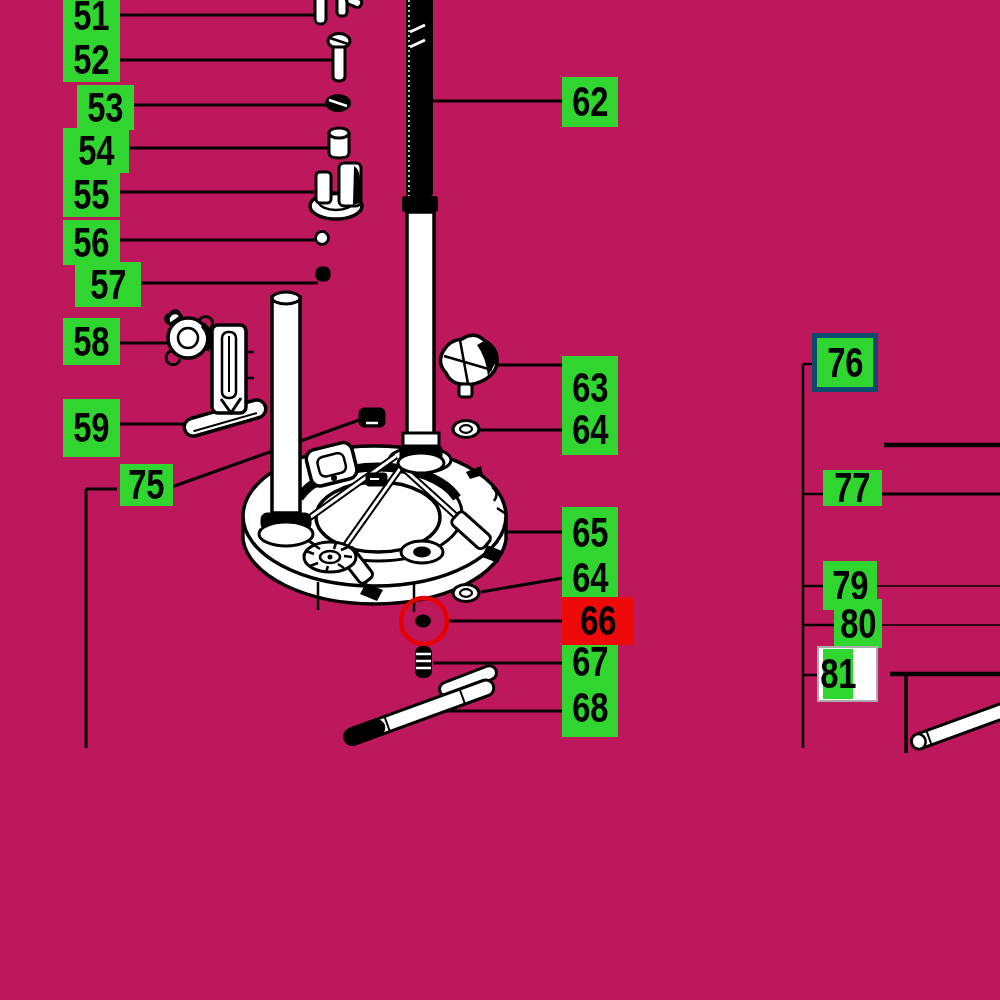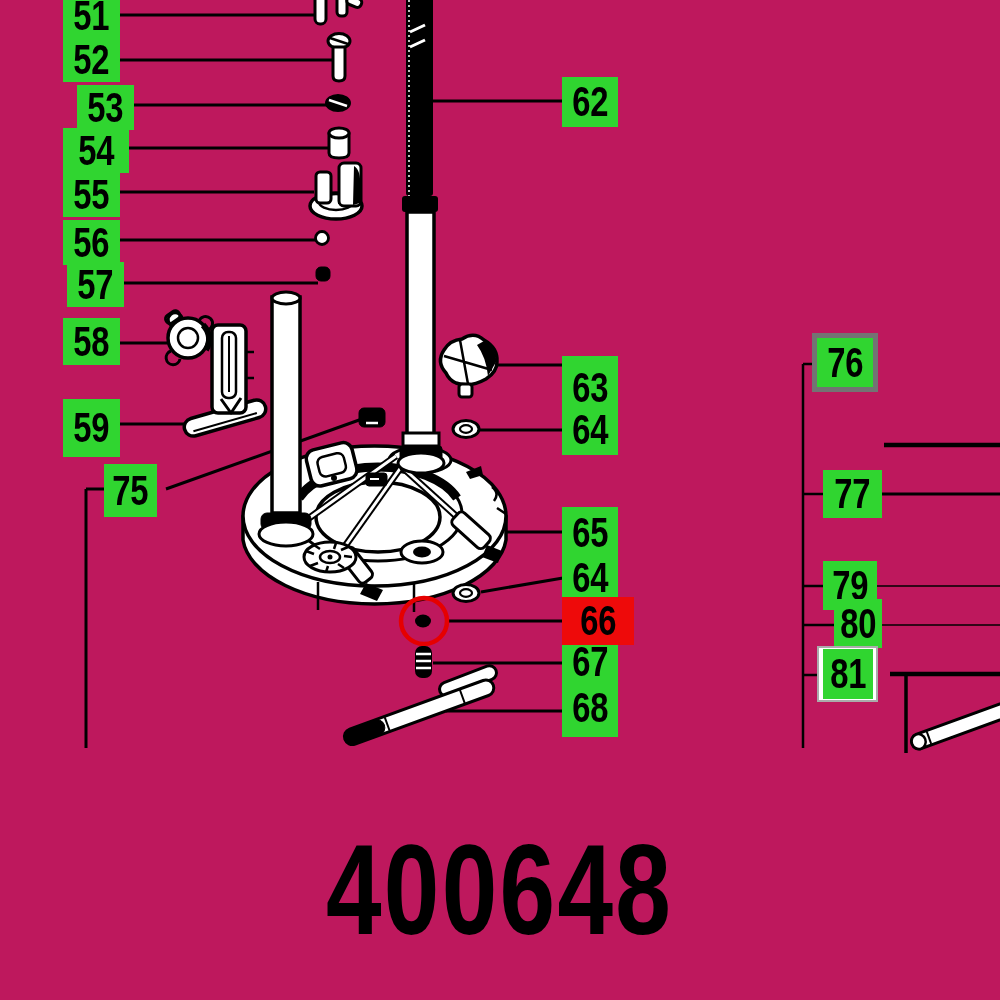--- a/index.html
+++ b/index.html
@@ -4,21 +4,21 @@
 <style>
   html,body{margin:0;padding:0;background:#fff;overflow:hidden;}
   body{width:1000px;height:1000px;font-family:"Liberation Sans",sans-serif;}
   .canvas{position:relative;width:1000px;height:1000px;background:#be185d;overflow:hidden;}
   svg.art{position:absolute;left:0;top:0;width:1000px;height:1000px;}
   .co{position:absolute;display:flex;align-items:center;justify-content:center;
       background:var(--callout-green,#30d530);overflow:visible;box-sizing:border-box;}
   .co .t{font-weight:bold;font-size:42px;line-height:1;color:#000;
          display:inline-block;transform:scaleX(0.78);white-space:nowrap;}
   .co.red{background:var(--callout-red,#ee0a0a);}
-  .co.framed{border:5px solid #737373;}
+  .co.framed{border:5px solid #0c4a6e;}
   .outline-box{position:absolute;background:#fff;border:2px solid #ababab;box-sizing:border-box;}
   .outline-box .co{left:4px;top:1px;}
   .big-num{position:absolute;left:0;right:0;top:826px;text-align:center;}
   .big-num .t{display:inline-block;font-weight:bold;font-size:128px;line-height:1;
               color:#000;transform:scaleX(0.78);letter-spacing:3px;}
 </style>
 </head>
 <body>
 
 <div class="canvas">
@@ -214,30 +214,30 @@
     </div>
   <div class="co" style="left:63px;top:128px;width:66px;height:45px">
       <span class="t">54</span>
     </div>
   <div class="co" style="left:63px;top:172px;width:57px;height:45px">
       <span class="t">55</span>
     </div>
   <div class="co" style="left:63px;top:220px;width:57px;height:45px">
       <span class="t">56</span>
     </div>
-  <div class="co" style="left:67px;top:262px;width:57px;height:45px">
+  <div class="co" style="left:75px;top:262px;width:66px;height:45px">
       <span class="t">57</span>
     </div>
   <div class="co" style="left:63px;top:318px;width:57px;height:47px">
       <span class="t">58</span>
     </div>
   <div class="co" style="left:63px;top:399px;width:57px;height:58px">
       <span class="t">59</span>
     </div>
-  <div class="co" style="left:104px;top:464px;width:53px;height:53px">
+  <div class="co" style="left:120px;top:464px;width:53px;height:42px">
       <span class="t">75</span>
     </div>
 
   <div class="co" style="left:562px;top:77px;width:56px;height:50px">
       <span class="t">62</span>
     </div>
   <div class="co" style="left:562px;top:356px;width:56px;height:64px">
       <span class="t">63</span>
     </div>
   <div class="co" style="left:562px;top:405px;width:56px;height:50px">
@@ -255,32 +255,29 @@
   <div class="co" style="left:562px;top:645px;width:56px;height:33px">
       <span class="t">67</span>
     </div>
   <div class="co" style="left:562px;top:678px;width:56px;height:59px">
       <span class="t">68</span>
     </div>
 
   <div class="co framed" style="left:812px;top:333px;width:66px;height:59px">
       <span class="t">76</span>
     </div>
-  <div class="co" style="left:823px;top:470px;width:59px;height:48px">
+  <div class="co" style="left:823px;top:470px;width:59px;height:36px">
       <span class="t">77</span>
     </div>
   <div class="co" style="left:823px;top:561px;width:54px;height:49px">
       <span class="t">79</span>
     </div>
   <div class="co" style="left:834px;top:599px;width:48px;height:49px">
       <span class="t">80</span>
     </div>
   <div class="outline-box" style="left:817px;top:646px;width:61px;height:56px">
-    <div class="co" style="width:50px;height:50px">
+    <div class="co" style="width:30px;height:50px">
         <span class="t">81</span>
       </div>
   </div>
 
-  <div class="big-num">
-    <span class="t">400648</span>
-  </div>
 
 </div>
 
 </body></html>

